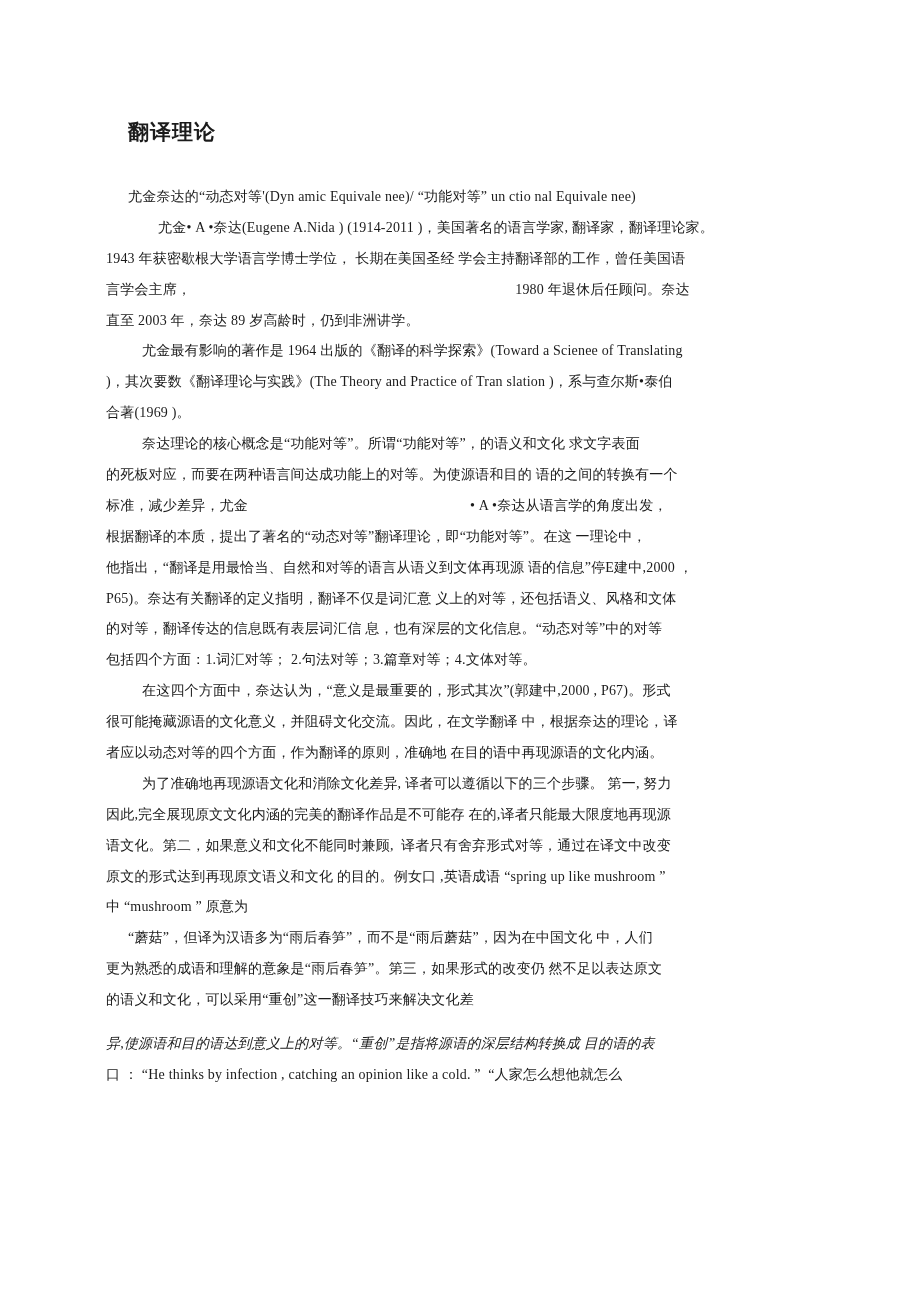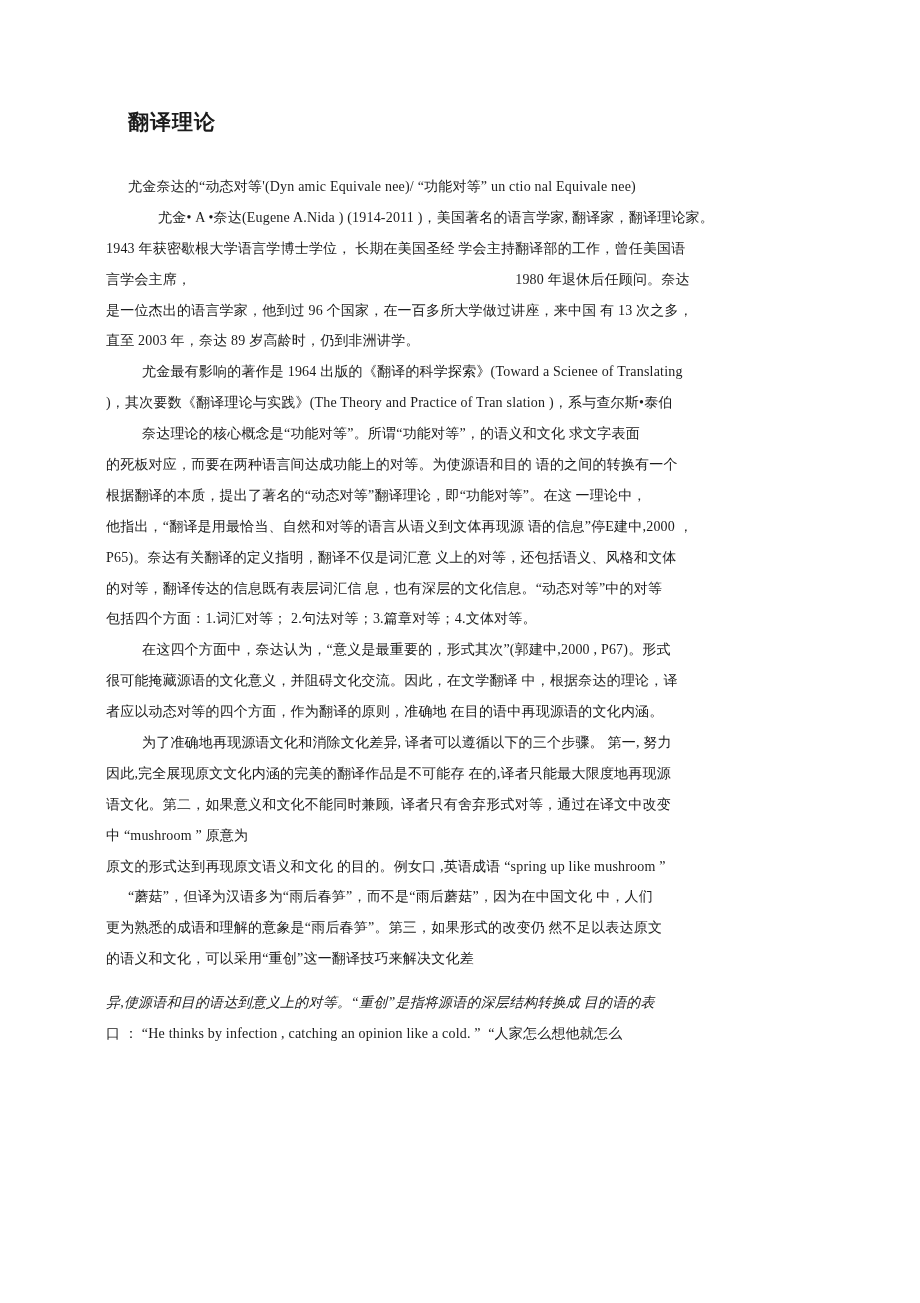--- a/index.html
+++ b/index.html
@@ -15,21 +15,21 @@
     background: #ffffff;
     color: #1b1b1b;
     font-family: "Liberation Serif", "DejaVu Serif", serif;
     padding: 108px 70px 0 106px;
     overflow: hidden;
   }
   .doc-title {
     font-size: 21px;
     font-weight: bold;
     letter-spacing: 1px;
-    margin: 0 0 36px 22px;
+    margin: 10px 0 36px 22px;
     line-height: 28px;
   }
   .lines { }
   .line {
     white-space: pre;
     font-size: 14px;
     line-height: 30.9px;
     height: 30.9px;
     letter-spacing: 0.2px;
   }
@@ -46,38 +46,39 @@
 </head>
 <body>
 
 <div class="page">
   <h1 class="doc-title">翻译理论</h1>
   <div class="lines">
       <div class="line offset1"><span>尤金奈达的“动态对等'(Dyn amic Equivale nee)/ “功能对等” un ctio nal Equivale nee)</span></div>
       <div class="line indent-lg"><span>尤金• A •奈达(Eugene A.Nida ) (1914-2011 )，美国著名的</span><span class="u">语言学家, 翻译家</span><span>，翻译理论家。</span></div>
       <div class="line"><span>1943 年获</span><span class="u">密歇根大学语言学</span><span class="u">博士学位， </span><span>长期在美国圣经 学会主持翻译部的工作，曾任美国语</span></div>
       <div class="line"><span>言学会主席，</span><span class="spacer" style="width: 324px;"></span><span>1980 年退休后任顾问。奈达</span></div>
-      <div class="line"><span>是一位杰出的语言学家，他到过 96 个国家，在一百多所大学做过讲座，来中国 有 13 次之多，</span></div>
       <div class="line"><span>直至 2003 年，奈达 89 岁高龄时，仍到非洲讲学。</span></div>
       <div class="line indent"><span>尤金最有影响的著作是 1964 出版的《翻译的科学探索》(Toward a Scienee of Translating</span></div>
       <div class="line"><span>)，其次要数《</span><span class="u">翻译理论与实践》</span><span>(The Theory and Practice of Tran slation )，系与</span><span class="u">查尔斯</span><span>•泰伯</span></div>
+      <div class="line"><span>合著(1969 )。</span></div>
       <div class="line indent"><span>奈达理论的核心概念是“功能对等”。所谓“功能对等”，的语义和文化 求文字表面</span></div>
       <div class="line"><span>的死板对应，而要在两种语言间达成功能上的对等。为使源语和目的 语的之间的转换有一个</span></div>
+      <div class="line"><span>标准，减少差异，尤金</span><span class="spacer" style="width: 222px;"></span><span>• A •奈达从语言学的角度出发，</span></div>
       <div class="line"><span>根据翻译的本质，提出了著名的“动态对等”翻译理论，即“功能对等”。在这 一理论中，</span></div>
       <div class="line"><span>他指出，“翻译是用最恰当、自然和对等的语言从语义到文体再现源 语的信息”停E建中,2000 ，</span></div>
       <div class="line"><span>P65)。奈达有关翻译的定义指明，翻译不仅是词汇意 义上的对等，还包括语义、风格和文体</span></div>
       <div class="line"><span>的对等，翻译传达的信息既有表层词汇信 息，也有深层的文化信息。“动态对等”中的对等</span></div>
       <div class="line"><span>包括四个方面：1.词汇对等； 2.句法对等；3.篇章对等；4.文体对等。</span></div>
       <div class="line indent"><span>在这四个方面中，奈达认为，“意义是最重要的，形式其次”(郭建中,2000 , P67)。形式</span></div>
       <div class="line"><span>很可能掩藏源语的文化意义，并阻碍文化交流。因此，在文学翻译 中，根据奈达的理论，译</span></div>
       <div class="line"><span>者应以动态对等的四个方面，作为翻译的原则，准确地 在目的语中再现源语的文化内涵。</span></div>
       <div class="line indent"><span>为了准确地再现源语文化和消除文化差异, 译者可以遵循以下的三个步骤。 第一, 努力</span></div>
       <div class="line"><span>因此,完全展现原文文化内涵的完美的翻译作品是不可能存 在的,译者只能最大限度地再现源</span></div>
       <div class="line"><span>语文化。第二，如果意义和文化不能同时兼顾,  译者只有舍弃形式对等，通过在译文中改变</span></div>
+      <div class="line"><span>原文的形式达到再现原文语义和文化 的目的。例女口 ,英语成语 “spring up like mushroom ”</span></div>
       <div class="line"><span>中 “mushroom ” 原意为</span></div>
-      <div class="line"><span>原文的形式达到再现原文语义和文化 的目的。例女口 ,英语成语 “spring up like mushroom ”</span></div>
       <div class="line indent-sm"><span>“蘑菇”，但译为汉语多为“雨后春笋”，而不是“雨后蘑菇”，因为在中国文化 中，人们</span></div>
       <div class="line"><span>更为熟悉的成语和理解的意象是“雨后春笋”。第三，如果形式的改变仍 然不足以表达原文</span></div>
       <div class="line"><span>的语义和文化，可以采用“重创”这一翻译技巧来解决文化差</span></div>
       <div class="line" style="margin-top: 13px; font-style: italic;"><span>异,使源语和目的语达到意义上的对等。“重创”是指将源语的深层结构转换成 目的语的表</span></div>
       <div class="line"><span>口 ： “He thinks by infection , catching an opinion like a cold. ”  “人家怎么想他就怎么</span></div>
     </div>
 </div>
 
 </body></html>

